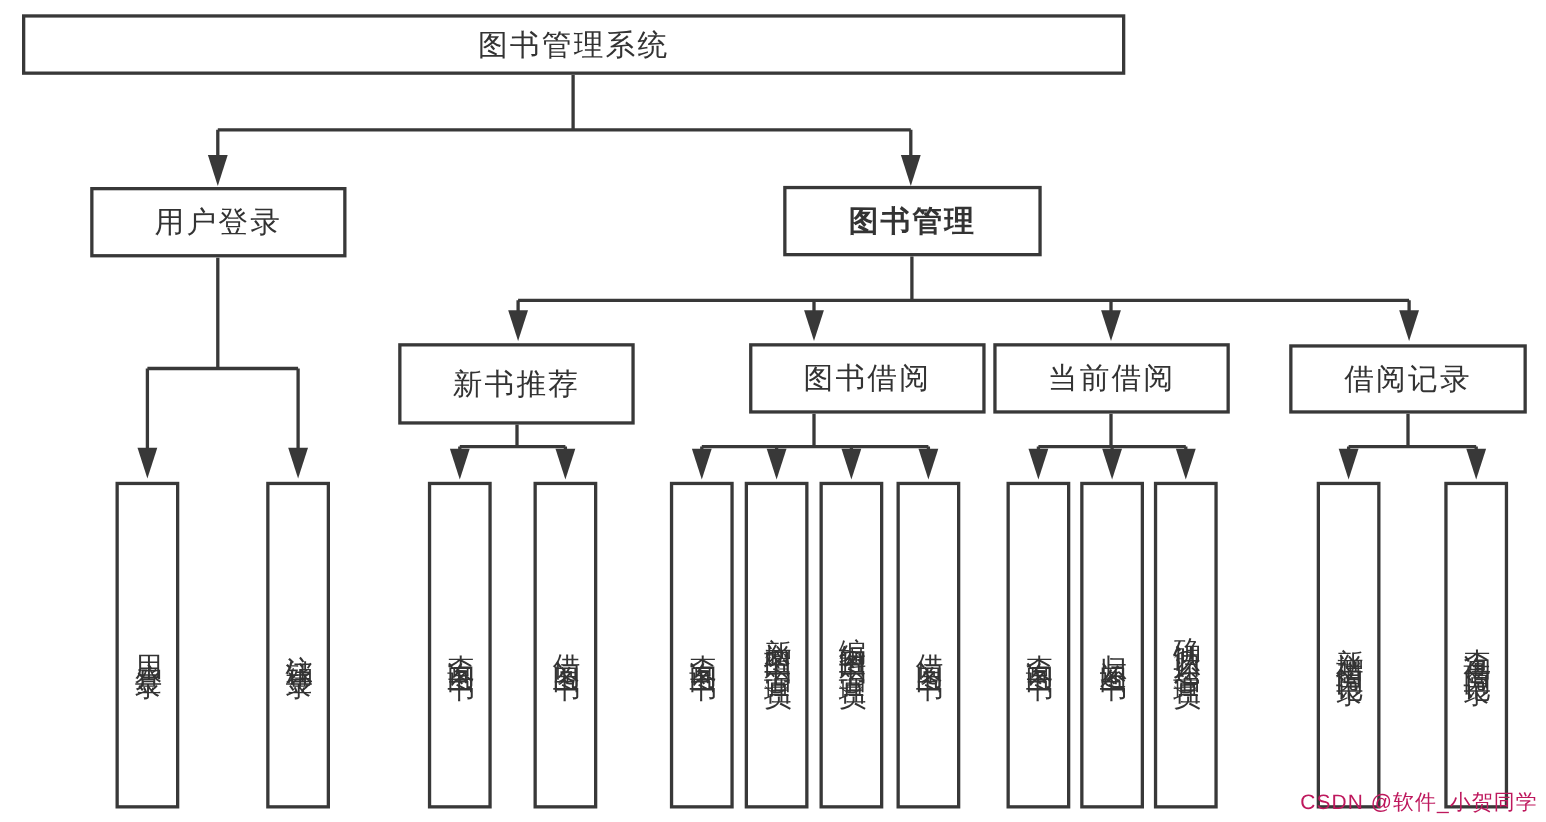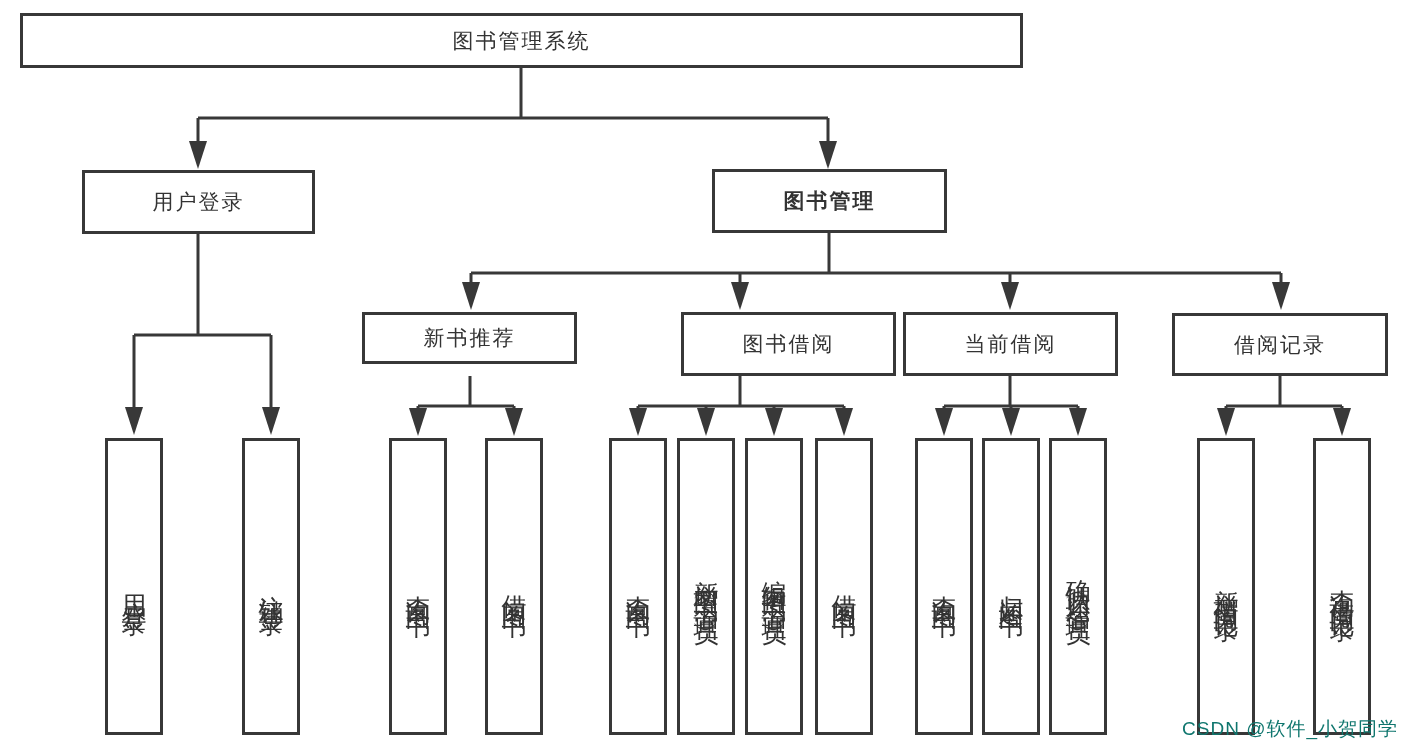--- a/index.html
+++ b/index.html
@@ -18,21 +18,21 @@
     left: 0; top: 0;
     width: 1405px; height: 747px;
   }
   .node {
     position: absolute;
     background: #ffffff;
     border: 3px solid #383838;
     display: flex;
     align-items: center;
     justify-content: center;
-    font-size: 21px;
+    font-size: 27px;
     letter-spacing: 2px;
     white-space: nowrap;
   }
   .leaf {
     position: absolute;
     width: 58px;
     top: 438px;
     height: 297px;
     background: #ffffff;
     border: 3px solid #383838;
@@ -47,21 +47,21 @@
     letter-spacing: 6px;
     line-height: 1;
     white-space: nowrap;
   }
   .watermark {
     position: absolute;
     right: 7px;
     bottom: 5px;
     font-size: 19px;
     letter-spacing: 1px;
-    color: #0f766e;
+    color: #be185d;
     z-index: 5;
     white-space: nowrap;
   }
 </style>
 </head>
 <body>
 
 <div class="canvas">
 
   <svg class="connectors" viewBox="0 0 1405 747" xmlns="http://www.w3.org/2000/svg" aria-hidden="true">
@@ -108,21 +108,21 @@
     <span>图书管理系统</span>
   </div>
 
   <div class="node" style="left:82px; top:170px; width:233px; height:64px;">
     <span>用户登录</span>
   </div>
   <div class="node" style="left:712px; top:169px; width:235px; height:64px;font-weight:bold;">
     <span>图书管理</span>
   </div>
 
-  <div class="node" style="left:362px; top:312px; width:215px; height:52px;">
+  <div class="node" style="left:362px; top:312px; width:215px; height:74px;">
     <span>新书推荐</span>
   </div>
   <div class="node" style="left:633px; top:312px; width:215px; height:64px;margin-left:48px;">
     <span>图书借阅</span>
   </div>
   <div class="node" style="left:903px; top:312px; width:215px; height:64px;">
     <span>当前借阅</span>
   </div>
   <div class="node" style="left:1172px; top:313px; width:216px; height:63px;">
     <span>借阅记录</span>

